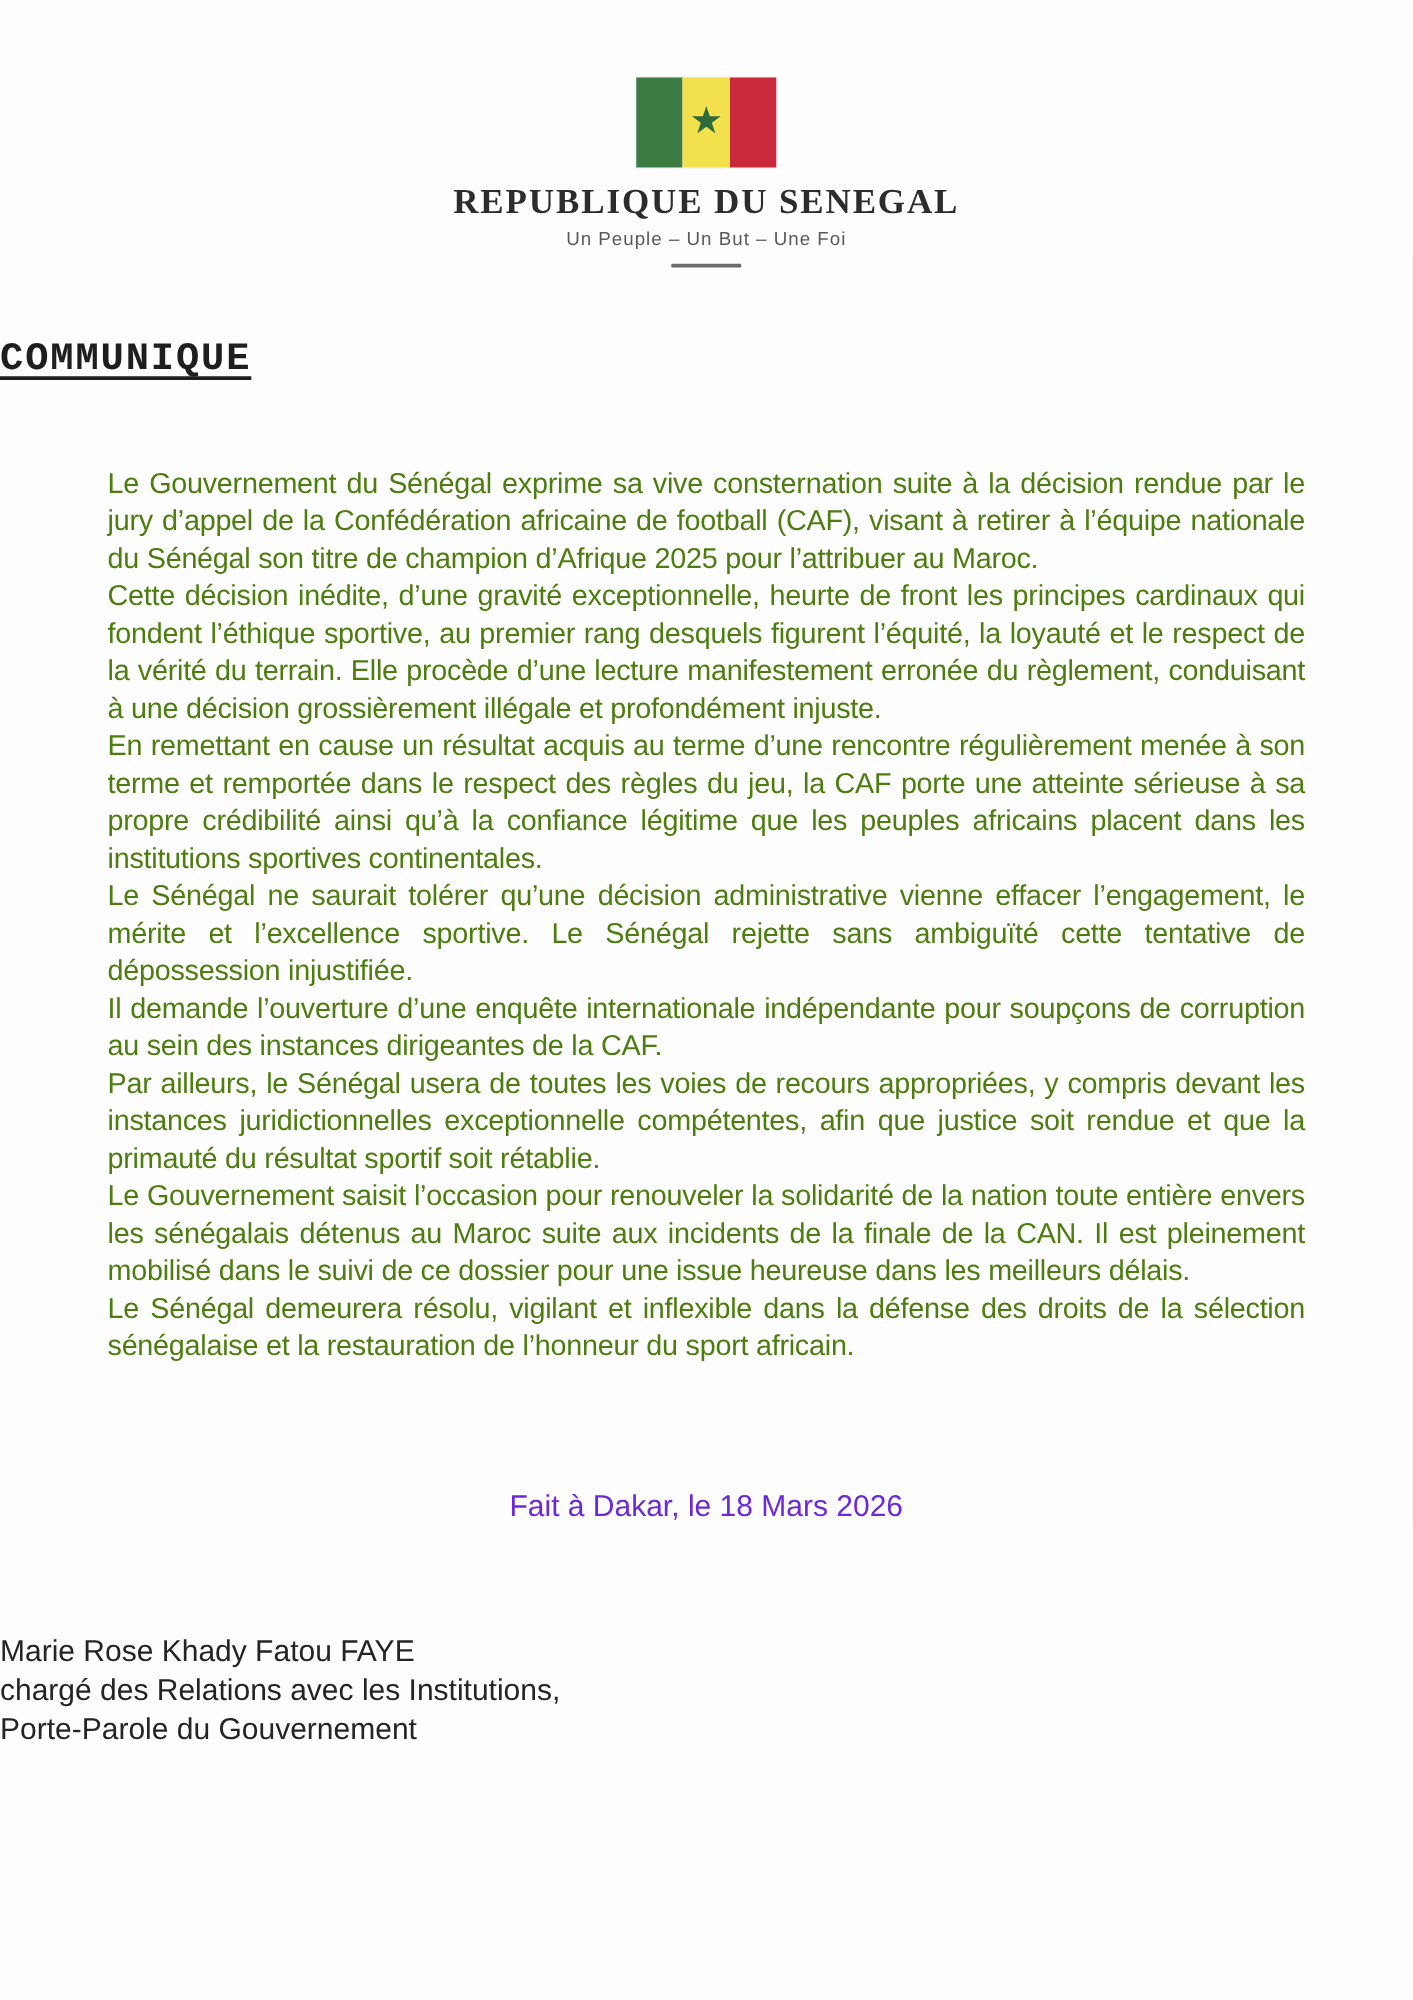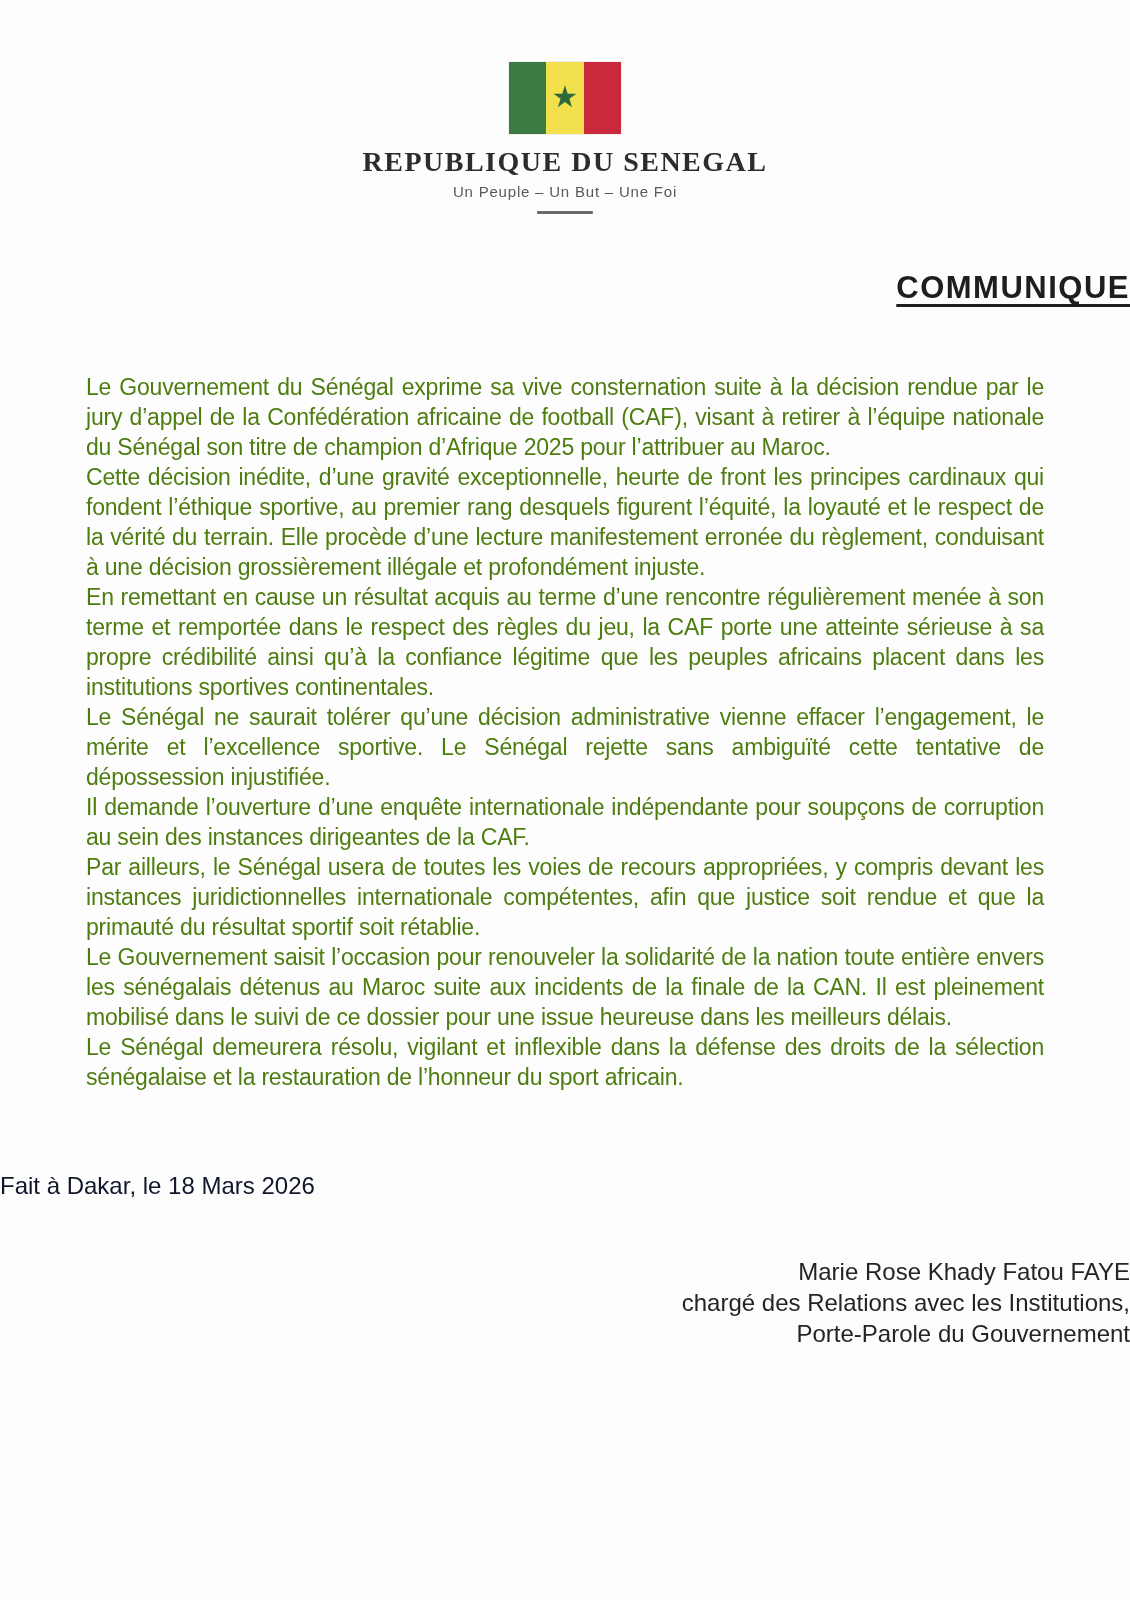--- a/index.html
+++ b/index.html
@@ -55,48 +55,50 @@
   }
   .header-rule {
     width: 56px;
     height: 3px;
     background: #6b6b6b;
     margin: 11px auto 0 auto;
     border-radius: 1px;
   }
   .doc-title {
     margin-top: 56px;
-    text-align: right;
+    text-align: left;
+    font-family: Liberation Mono, monospace;
   }
   .doc-title span {
     font-size: 31px;
     font-weight: bold;
     letter-spacing: 1.5px;
     color: #1e1e1e;
     text-decoration: underline;
     text-decoration-thickness: 3px;
     text-underline-offset: 6px;
   }
   .doc-body {
     margin: 66px 86px 0 86px;
     font-size: 23px;
     line-height: 30px;
     letter-spacing: -0.2px;
     text-align: justify;
     color: #4d7c0f;
   }
   .doc-body p { margin: 0; }
   .dateline {
-    margin-top: 80px;
+    margin-top: 101px;
+    text-align: center;
     font-size: 24px;
-    color: #0f172a;
+    color: #6d28d9;
   }
   .signature {
-    margin-top: 56px;
-    text-align: right;
+    margin-top: 86px;
+    text-align: left;
     font-size: 24px;
     line-height: 31px;
     color: #242424;
   }
   .signature div { margin: 0; }
 </style>
 </head>
 <body>
 
 <div class="page">
@@ -117,21 +119,21 @@
   <div class="doc-title">
     <span>COMMUNIQUE</span>
   </div>
 
   <div class="doc-body">
     <p>Le Gouvernement du Sénégal exprime sa vive consternation suite à la décision rendue par le jury d’appel de la Confédération africaine de football (CAF), visant à retirer à l’équipe nationale du Sénégal son titre de champion d’Afrique 2025 pour l’attribuer au Maroc.</p>
     <p>Cette décision inédite, d’une gravité exceptionnelle, heurte de front les principes cardinaux qui fondent l’éthique sportive, au premier rang desquels figurent l’équité, la loyauté et le respect de la vérité du terrain. Elle procède d’une lecture manifestement erronée du règlement, conduisant à une décision grossièrement illégale et profondément injuste.</p>
     <p>En remettant en cause un résultat acquis au terme d’une rencontre régulièrement menée à son terme et remportée dans le respect des règles du jeu, la CAF porte une atteinte sérieuse à sa propre crédibilité ainsi qu’à la confiance légitime que les peuples africains placent dans les institutions sportives continentales.</p>
     <p>Le Sénégal ne saurait tolérer qu’une décision administrative vienne effacer l’engagement, le mérite et l’excellence sportive. Le Sénégal rejette sans ambiguïté cette tentative de dépossession injustifiée.</p>
     <p>Il demande l’ouverture d’une enquête internationale indépendante pour soupçons de corruption au sein des instances dirigeantes de la CAF.</p>
-    <p>Par ailleurs, le Sénégal usera de toutes les voies de recours appropriées, y compris devant les instances juridictionnelles internationale compétentes, afin que justice soit rendue et que la primauté du résultat sportif soit rétablie.</p>
+    <p>Par ailleurs, le Sénégal usera de toutes les voies de recours appropriées, y compris devant les instances juridictionnelles exceptionnelle compétentes, afin que justice soit rendue et que la primauté du résultat sportif soit rétablie.</p>
     <p>Le Gouvernement saisit l’occasion pour renouveler la solidarité de la nation toute entière envers les sénégalais détenus au Maroc suite aux incidents de la finale de la CAN. Il est pleinement mobilisé dans le suivi de ce dossier pour une issue heureuse dans les meilleurs délais.</p>
     <p>Le Sénégal demeurera résolu, vigilant et inflexible dans la défense des droits de la sélection sénégalaise et la restauration de l’honneur du sport africain.</p>
   </div>
 
   <div class="dateline">Fait à Dakar, le 18 Mars 2026</div>
 
   <div class="signature">
     <div>Marie Rose Khady Fatou FAYE</div>
     <div>chargé des Relations avec les Institutions,</div>
     <div>Porte-Parole du Gouvernement</div>

